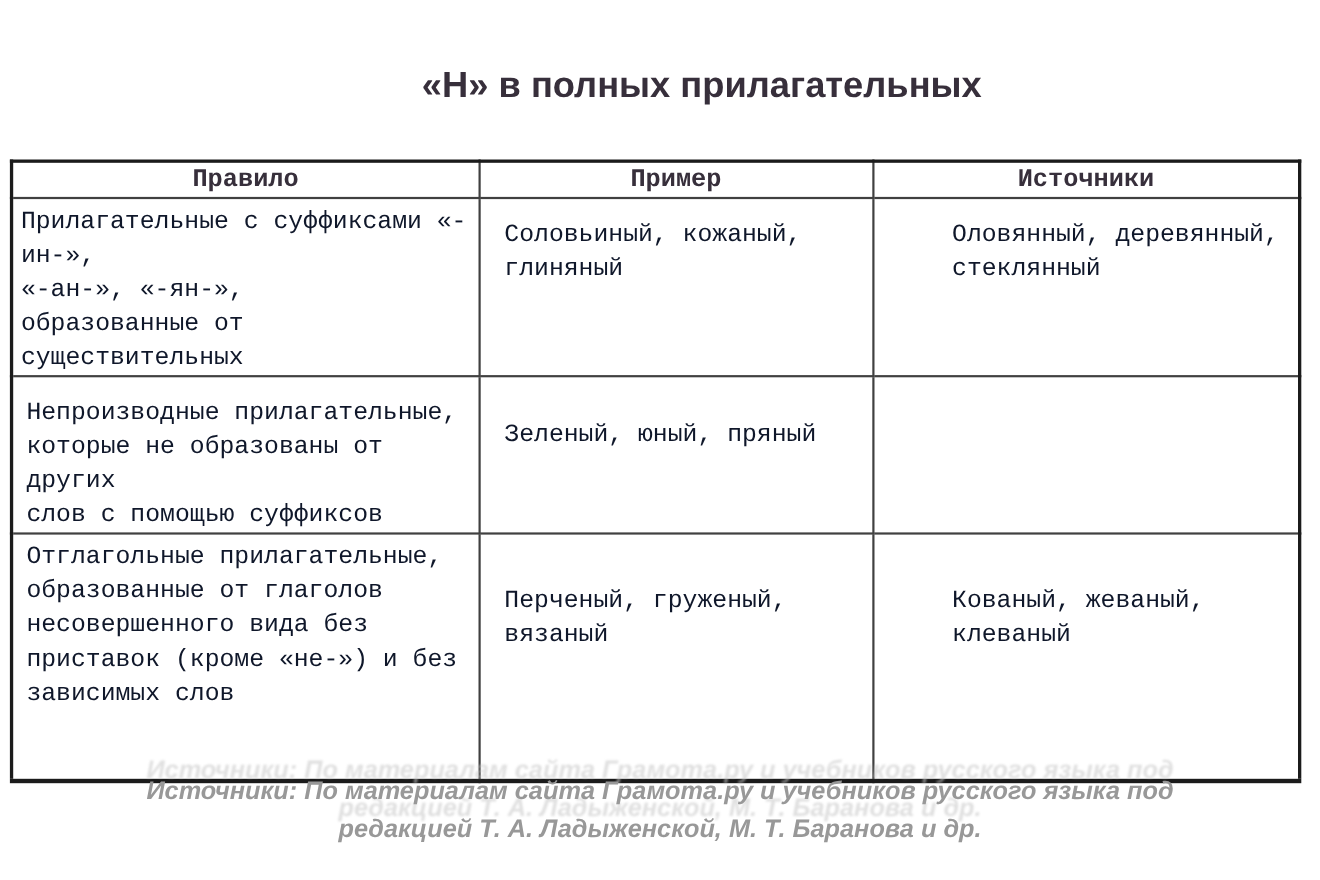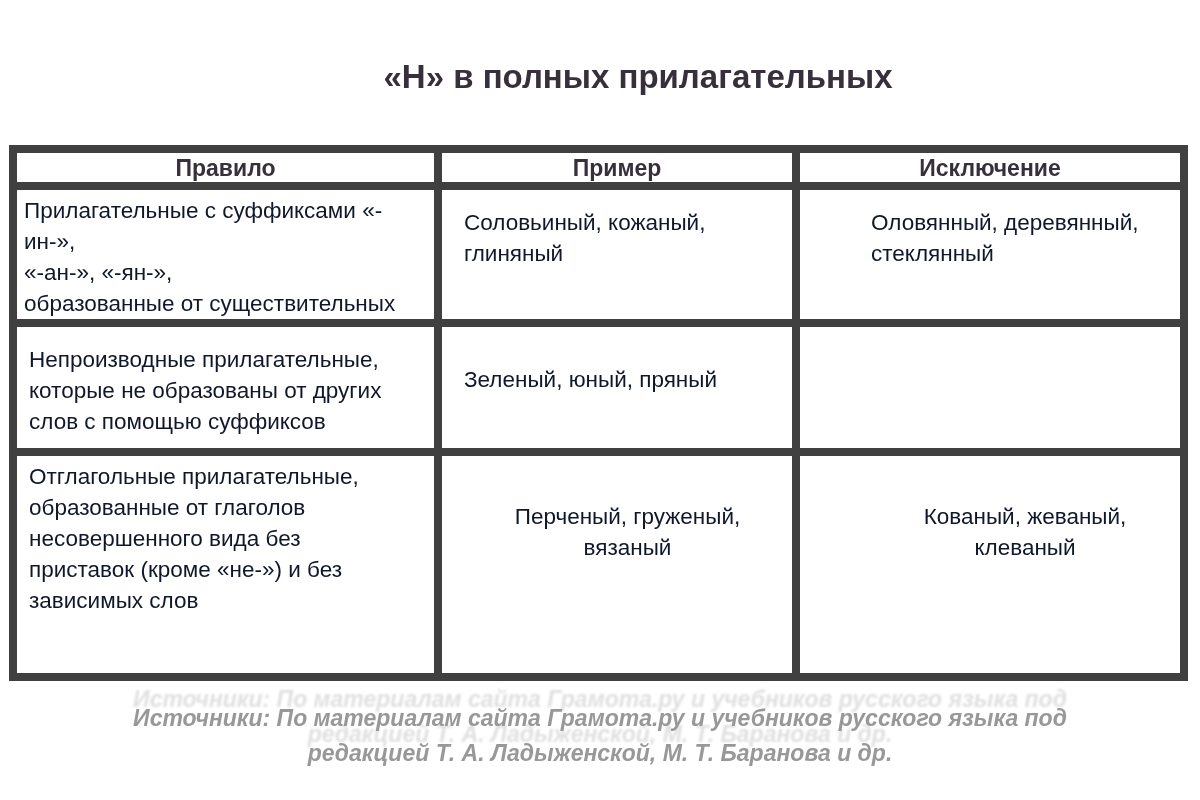--- a/index.html
+++ b/index.html
@@ -31,23 +31,24 @@
     width: 1171px;
     border-collapse: collapse;
     table-layout: fixed;
     border: 3px solid #1b1b1b;
     border-bottom-width: 4px;
   }
   .rules-table col.c1 { width: 425px; }
   .rules-table col.c2 { width: 358px; }
   .rules-table col.c3 { width: 388px; }
   .rules-table th, .rules-table td {
-    border: 8px solid #404040;
+    border: 2px solid #404040;
     vertical-align: top;
     box-sizing: border-box;
+    font-family: Liberation Mono, monospace;
   }
   .rules-table th {
     height: 33px;
     font-size: 23px;
     font-weight: bold;
     text-align: center;
     color: #372f3b;
     padding: 2px 0 0 0;
   }
   .rules-table td {
@@ -60,21 +61,21 @@
   tr.r1 td { height: 123px; }
   tr.r2 td { height: 129px; }
   tr.r3 td { height: 225px; }
   td.rule      { padding: 5px 4px 0 7px; }
   tr.r2 td.rule { padding-top: 17px; padding-left: 12px; }
   tr.r3 td.rule { padding-left: 12px; }
   td.example   { padding-left: 22px; }
   td.exception { padding-left: 71px; }
   tr.r1 td.example, tr.r1 td.exception { padding-top: 17px; }
   tr.r2 td.example, tr.r2 td.exception { padding-top: 37px; }
-  tr.r3 td.example, tr.r3 td.exception { padding-top: 45px; text-align: center; }
+  tr.r3 td.example, tr.r3 td.exception { padding-top: 45px; }
   .footer-ghost {
     position: absolute;
     top: 682px;
     left: 0;
     width: 1200px;
     text-align: center;
     font-size: 23px;
     font-style: italic;
     font-weight: bold;
     line-height: 35px;
@@ -105,21 +106,21 @@
 <table class="rules-table">
   <colgroup>
     <col class="c1">
       <col class="c2">
       <col class="c3">
   </colgroup>
   <thead>
     <tr>
       <th>Правило</th>
       <th>Пример</th>
-      <th>Исключение</th>
+      <th>Источники</th>
     </tr>
   </thead>
   <tbody>
     <tr class="r1">
       <td class="rule">Прилагательные с суффиксами «-ин-»,
 «-ан-», «-ян-»,
 образованные от существительных</td>
       <td class="example">Соловьиный, кожаный,
 глиняный</td>
       <td class="exception">Оловянный, деревянный,

